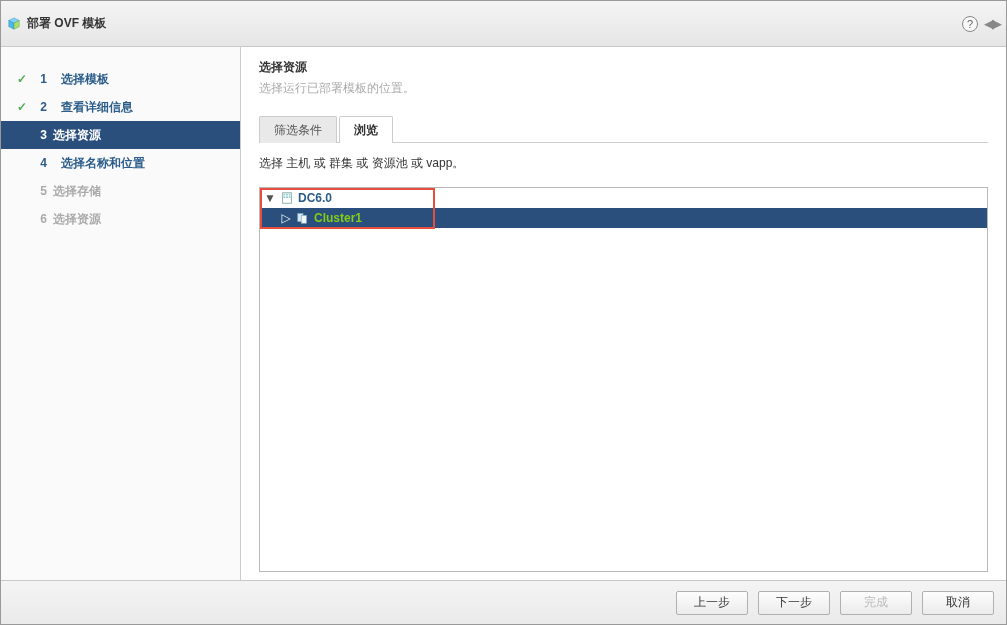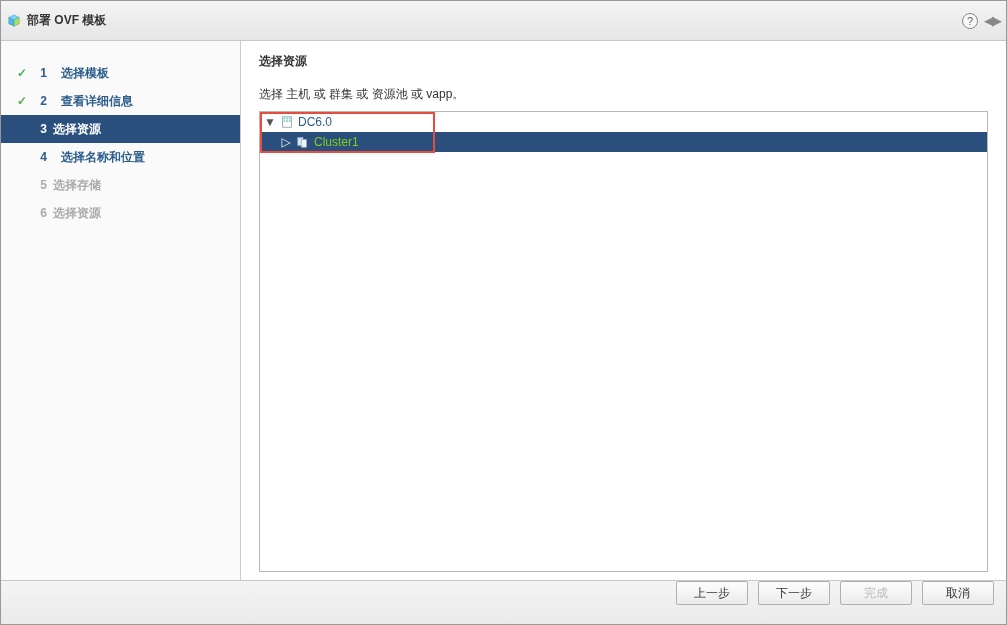--- a/index.html
+++ b/index.html
@@ -1,20 +1,20 @@
 <!DOCTYPE html>
 <html><head>
 <meta charset="utf-8">
 <style>
 * { box-sizing: border-box; margin: 0; padding: 0; }
 html, body { width: 1007px; height: 625px; font-family: Arial, "Microsoft YaHei", sans-serif; font-size: 12px; color: #333; }
 body { background: #fff; border: 1px solid #999; display: flex; flex-direction: column; }
 
 
-.titlebar { height: 40px; background: linear-gradient(#f4f4f4,#e6e6e6); border-bottom: 1px solid #c8c8c8; display: flex; align-items: center; padding: 0 6px; }
+.titlebar { height: 46px; background: linear-gradient(#f4f4f4,#e6e6e6); border-bottom: 1px solid #c8c8c8; display: flex; align-items: center; padding: 0 6px; }
 .titlebar .cube { width: 14px; height: 14px; margin-right: 6px; }
 .titlebar .title { font-weight: bold; color: #333; flex: 1; }
 .titlebar .right { display: flex; align-items: center; gap: 6px; }
 .help-circle { width: 16px; height: 16px; border: 1px solid #888; border-radius: 50%; display: flex; align-items: center; justify-content: center; color: #666; font-size: 11px; background: #f8f8f8; }
 .arrows { color: #888; font-size: 13px; letter-spacing: -2px; }
 
 
 .main { flex: 1; display: flex; overflow: hidden; }
 
 
@@ -35,37 +35,37 @@
 .content { flex: 1; padding: 12px 18px 8px; display: flex; flex-direction: column; }
 .heading { font-weight: bold; color: #333; margin-bottom: 4px; }
 .sub { color: #aaa; margin-bottom: 18px; }
 
 
 .tabs { display: flex; align-items: flex-end; border-bottom: 1px solid #ccc; }
 .tab { padding: 5px 14px 4px; border: 1px solid #ccc; border-bottom: none; background: #f3f3f3; color: #555; margin-right: 2px; position: relative; top: 1px; border-radius: 2px 2px 0 0; }
 .tab.active { background: #fff; font-weight: bold; color: #333; }
 .tab.inactive { background: #e9e9e9; }
 
-.instruction { margin: 12px 0 8px; color: #333; }
+.instruction { margin: 12px 0 15px; color: #333; }
 
 
 .tree-panel { flex: 1; border: 1px solid #b8b8b8; background: #fff; position: relative; }
 .highlight-box { position: absolute; left: 0; top: 0; width: 175px; height: 41px; border: 2px solid #e74c3c; pointer-events: none; z-index: 5; }
 .tree { }
 .tree-row { display: flex; align-items: center; height: 20px; width: 100%; }
 .tree-row .toggle { width: 12px; text-align: center; color: #555; margin-left: 4px; }
 .tree-row .icon { width: 16px; height: 16px; margin: 0 3px; display: flex; align-items: center; justify-content: center; }
-.tree-row .label { color: #2b5c8a; }
+.tree-row .label { color: #2b5c8a; font-weight: bold; }
 .tree-row.selected { background: #2a4f7d; }
 .tree-row.selected .label { color: #84cc16; }
 .tree-row.selected .toggle { color: #eee; }
 .tree-row.child .toggle { margin-left: 20px; }
 
 
-.footer { height: 44px; background: linear-gradient(#f4f4f4,#eaeaea); border-top: 1px solid #c8c8c8; display: flex; justify-content: flex-end; padding: 0 12px; gap: 10px; }
+.footer { height: 44px; background: linear-gradient(#f4f4f4,#eaeaea); border-top: 1px solid #c8c8c8; display: flex; align-items: center; justify-content: flex-end; padding: 0 12px; gap: 10px; }
 .btn { min-width: 72px; height: 24px; background: linear-gradient(#fdfdfd,#ebebeb); border: 1px solid #b0b0b0; border-radius: 2px; color: #333; display: flex; align-items: center; justify-content: center; cursor: pointer; padding: 0 10px; }
 .btn.disabled { color: #bbb; cursor: default; }
 </style>
 </head>
 <body>
 
 <div class="titlebar">
   <span class="cube">
     <svg viewBox="0 0 16 16" width="14" height="14">
       <polygon points="8,1 14,4 8,7 2,4" fill="#7fd3f7" stroke="#2b8cc4" stroke-width="0.5"></polygon>
@@ -110,21 +110,26 @@
     </div>
     <div class="step disabled">
       <span class="chk"></span>
       <span class="num">6</span>
       <span class="lbl">选择资源</span>
     </div>
   </div>
 
   <div class="content">
     <div class="heading">选择资源</div>
+    <div class="sub">选择运行已部署模板的位置。</div>
 
+    <div class="tabs">
+      <div class="tab inactive">筛选条件</div>
+      <div class="tab active">浏览</div>
+    </div>
 
     <div class="instruction">选择 主机 或 群集 或 资源池 或 vapp。</div>
 
     <div class="tree-panel">
       <div class="highlight-box"></div>
       <div class="tree">
         <div class="tree-row">
           <span class="toggle">▼</span>
           <span class="icon">
             <svg viewBox="0 0 16 16" width="14" height="14">

